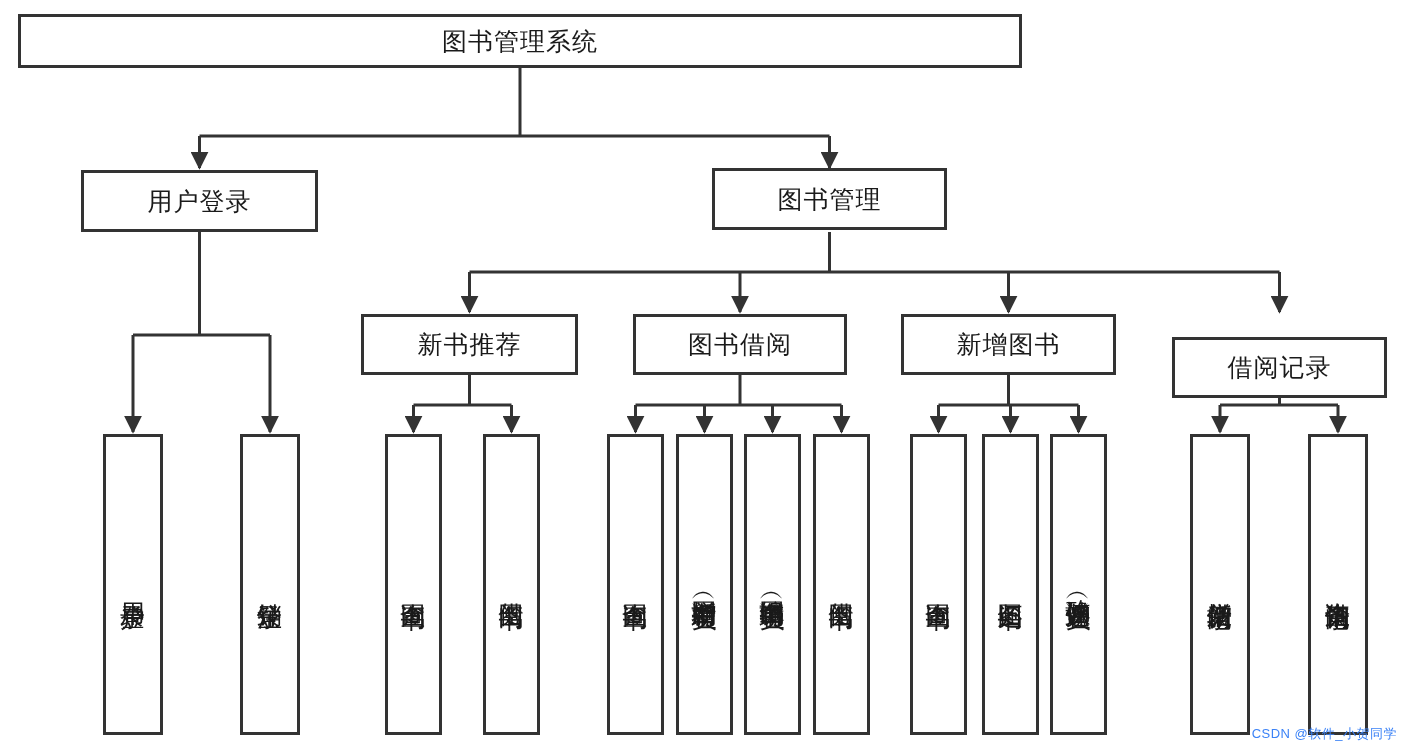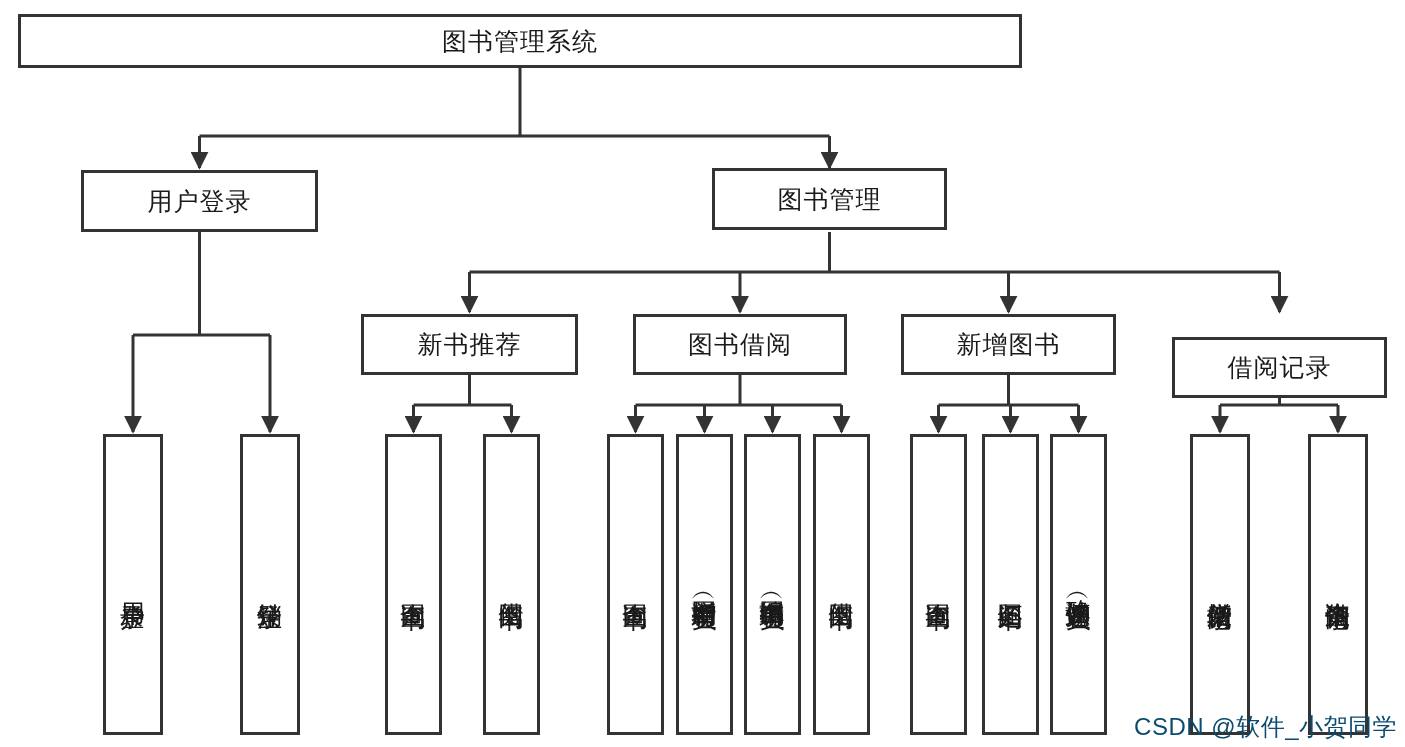--- a/index.html
+++ b/index.html
@@ -8,22 +8,22 @@
   #stage{position:relative;width:1405px;height:747px;background:#fff;}
   svg#wires{position:absolute;left:0;top:0;width:1405px;height:747px;}
   .node{position:absolute;box-sizing:border-box;background:#fff;
         border:3px solid #333333;display:flex;align-items:center;
         justify-content:center;color:#1a1a1a;}
   .node.h{ font-size:25px; letter-spacing:1px; }
   .node.v{ font-size:25px; }
   .vtext{writing-mode:vertical-rl;text-orientation:upright;
          line-height:1.12;letter-spacing:1px;white-space:nowrap;
          display:block;text-align:center;}
-  .watermark{position:absolute;right:8px;bottom:4px;font-size:24px;
-             color:#0c4a6e;letter-spacing:.5px;white-space:nowrap;margin-left:36px;}
+  .watermark{position:absolute;right:8px;bottom:4px;font-size:13px;
+             color:#3b82f6;letter-spacing:.5px;white-space:nowrap;margin-left:36px;}
 </style>
 </head>
 <body>
 
 <div id="stage">
 
   <svg id="wires" viewBox="0 0 1405 747" xmlns="http://www.w3.org/2000/svg">
     <defs>
       <marker id="arw" viewBox="0 0 10 10" refX="9" refY="5" markerWidth="6" markerHeight="6" orient="auto-start-reverse">
         <path d="M 0 0 L 10 5 L 0 10 z" fill="#333333"></path>

